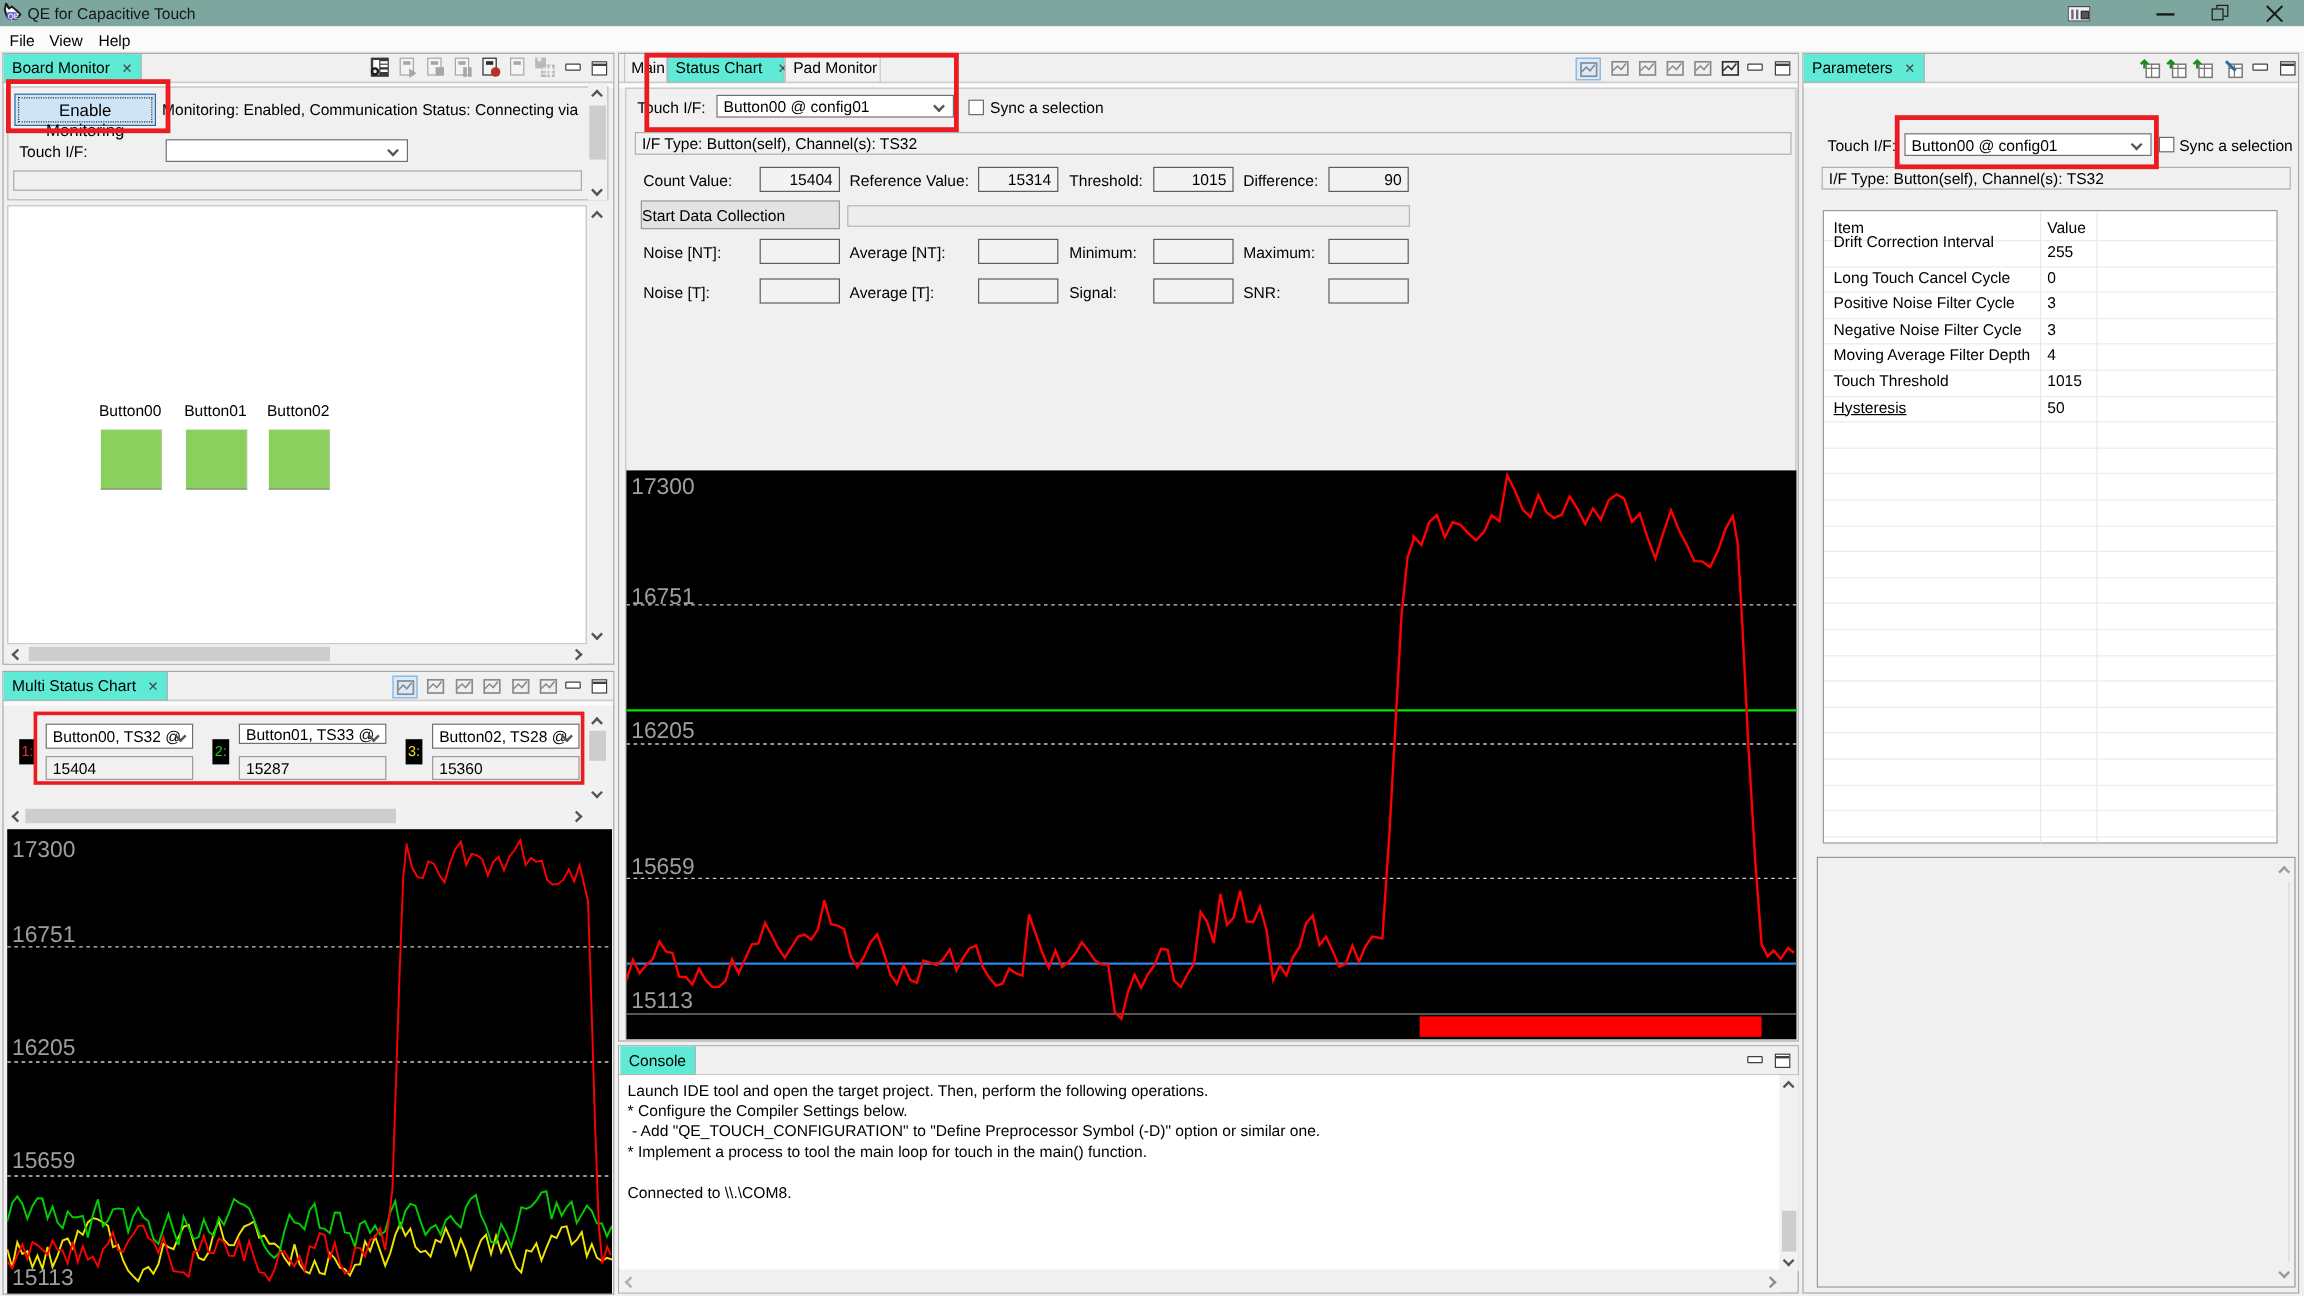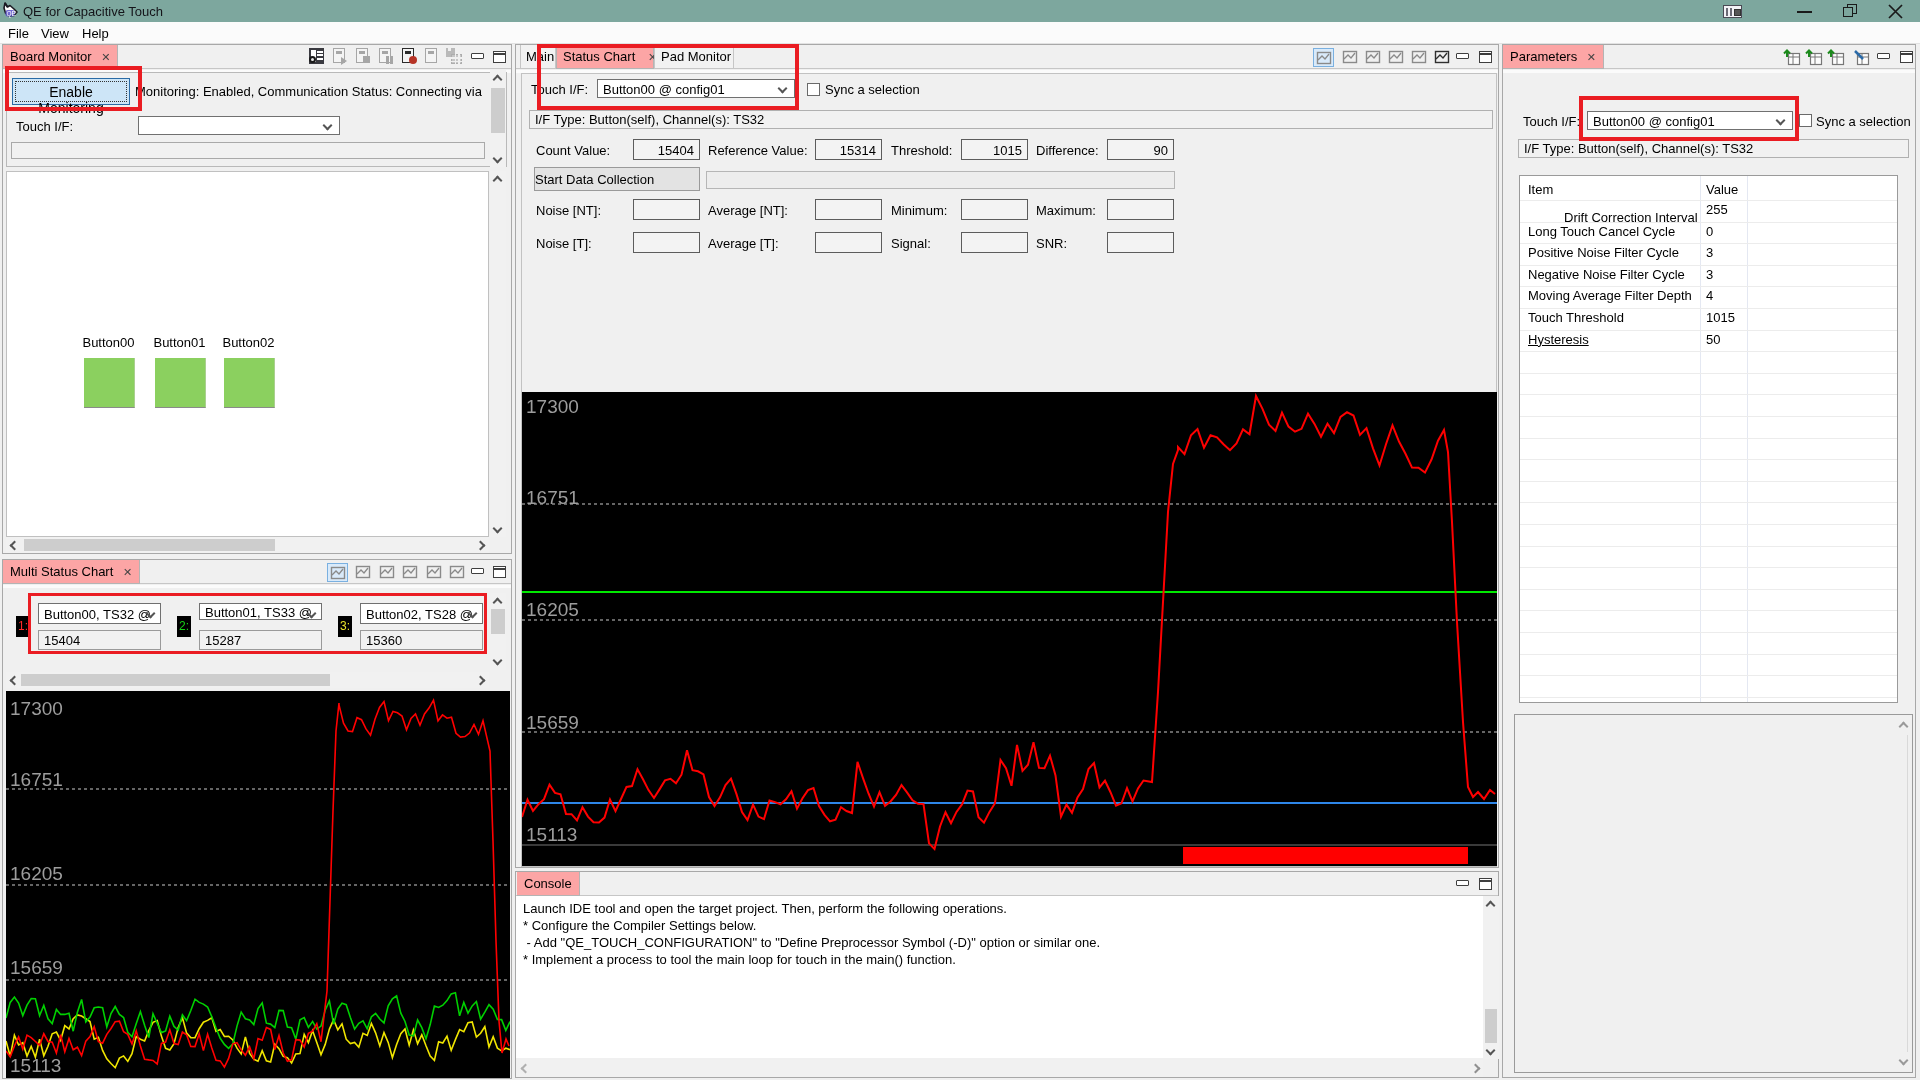--- a/index.html
+++ b/index.html
@@ -4,21 +4,21 @@
 html,body{width:1920px;height:1080px;overflow:hidden;}
 body{font-family:"Liberation Sans",sans-serif;font-size:13px;background:#f0f0f0;color:#000;position:relative;}
 .abs{position:absolute;}
 #titlebar{left:0;top:0;width:1920px;height:22px;background:#7da79e;}
 #titletext{left:23px;top:4px;font-size:13px;color:#15151a;}
 #menubar{left:0;top:22px;width:1920px;height:22px;background:#fbfbfb;border-bottom:1px solid #e2e2e2;}
 .menuitem{top:3px;font-size:13px;}
 .panel{background:#f0f0f0;border:1px solid #a8a8a8;}
 .tabrow{left:0;top:0;right:0;height:24px;border-bottom:1px solid #c6c6c6;background:#f0f0f0;}
 .tab{position:absolute;top:0;height:24px;background:#fff;border:1px solid #b4b4b4;border-top:none;padding:4px 7px 0 7px;font-size:13px;white-space:nowrap;}
-.tab.sel{background:#fca5a5;}
+.tab.sel{background:#5eead4;}
 .tab.unsel{background:#f2f2f2;border:1px solid #c6c6c6;border-top:none;}
 .tabx{color:#444;font-size:11px;margin-left:6px;}
 .btn{border:1px solid #9a9a9a;background:#e3e3e3;text-align:left;}
 .fld{border:1px solid #5c5c5c;background:#f3f3f3;font-size:13px;}
 .fld .v{position:absolute;right:5px;top:50%;transform:translateY(-50%);}
 .combo{border:1px solid #707070;background:#fff;font-size:13px;white-space:nowrap;overflow:hidden;}
 .combo .t{position:absolute;left:5px;top:50%;transform:translateY(-50%);}
 .cbox{border:1px solid #6a6a6a;background:#fff;}
 .redbox{border:4px solid #ea1c22;background:transparent;z-index:50;}
 .chev{position:absolute;width:7px;height:7px;border-left:2px solid #555;border-top:2px solid #555;}
@@ -327,20 +327,21 @@
 <div class="tab sel" style="left:1px;border-left:none;">Console</div>
 <div class="minbtn" style="left:940px;"></div>
 <div class="maxbtn" style="left:963px;"></div>
 <div class="abs" style="left:0px;top:24px;width:967px;height:162px;background:#fff;"></div>
 <div class="abs" style="left:7px;top:29px;width:950px;line-height:16.9px;font-size:13px;">
 <div>Launch IDE tool and open the target project. Then, perform the following operations.</div>
 <div>* Configure the Compiler Settings below.</div>
 <div>&nbsp;- Add "QE_TOUCH_CONFIGURATION" to "Define Preprocessor Symbol (-D)" option or similar one.</div>
 <div>* Implement a process to tool the main loop for touch in the main() function.</div>
 <div>&nbsp;</div>
+<div>Connected to \\.\COM8.</div>
 </div>
 <div class="abs sb" style="left:967px;top:24px;width:16px;height:163px;"></div>
 <span class="chev up" style="left:971px;top:30px;"></span>
 <div class="abs thumb" style="left:969px;top:137px;width:12px;height:34px;"></div>
 <span class="chev down" style="left:971px;top:175px;"></span>
 <div class="abs sb" style="left:0px;top:188px;width:967px;height:17px;"></div>
 <span class="chev left gray" style="left:6px;top:193px;"></span>
 <span class="chev right" style="left:956px;top:193px;border-color:#909090;"></span>
 </div>
 <div class="abs panel" style="left:1502px;top:44px;width:414px;height:1034px;">
@@ -383,21 +384,21 @@
 <div class="abs" style="left:313px;top:69px;">Sync a selection</div>
 <div class="abs" style="left:15px;top:94px;width:391px;height:19px;border:1px solid #b0b0b0;background:#f1f1f1;">
       <span style="position:absolute;left:5px;top:1px;">I/F Type: Button(self), Channel(s): TS32</span>
     </div>
 <div class="abs" style="left:16px;top:130px;width:379px;height:528px;border:1px solid #9a9a9a;background:#fff;overflow:hidden;">
 <div class="abs" style="left:180px;top:0;width:1px;height:528px;background:#e4e8f2;"></div>
 <div class="abs" style="left:227px;top:0;width:1px;height:528px;background:#e4e8f2;"></div>
 <div class="abs" style="left:8px;top:3px;height:21px;line-height:21px;">Item</div>
 <div class="abs" style="left:186px;top:3px;height:21px;line-height:21px;">Value</div>
 <div class="abs" style="left:0;top:24.0px;width:379px;height:1px;background:#ececec;"></div>
-<div class="abs" style="left:8px;top:34px;margin-left:36px;">Drift Correction Interval</div>
+<div class="abs" style="left:8px;top:18px;">Drift Correction Interval</div>
 <div class="abs" style="left:186px;top:26.0px;">255</div>
 <div class="abs" style="left:0;top:45.6px;width:379px;height:1px;background:#ececec;"></div>
 <div class="abs" style="left:8px;top:47.6px;">Long Touch Cancel Cycle</div>
 <div class="abs" style="left:186px;top:47.6px;">0</div>
 <div class="abs" style="left:0;top:67.2px;width:379px;height:1px;background:#ececec;"></div>
 <div class="abs" style="left:8px;top:69.2px;">Positive Noise Filter Cycle</div>
 <div class="abs" style="left:186px;top:69.2px;">3</div>
 <div class="abs" style="left:0;top:88.8px;width:379px;height:1px;background:#ececec;"></div>
 <div class="abs" style="left:8px;top:90.8px;">Negative Noise Filter Cycle</div>
 <div class="abs" style="left:186px;top:90.8px;">3</div>

